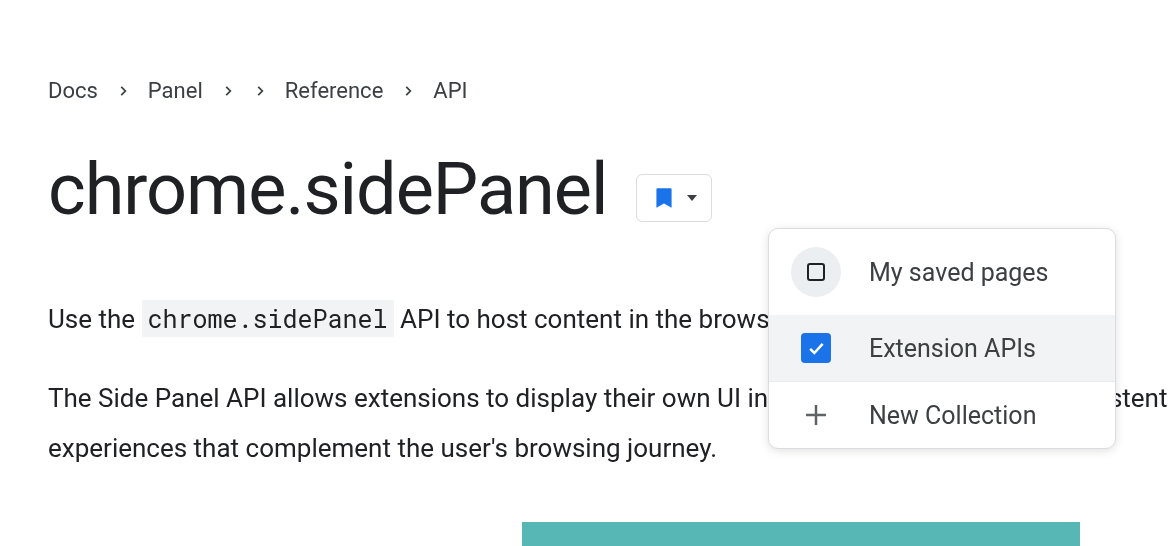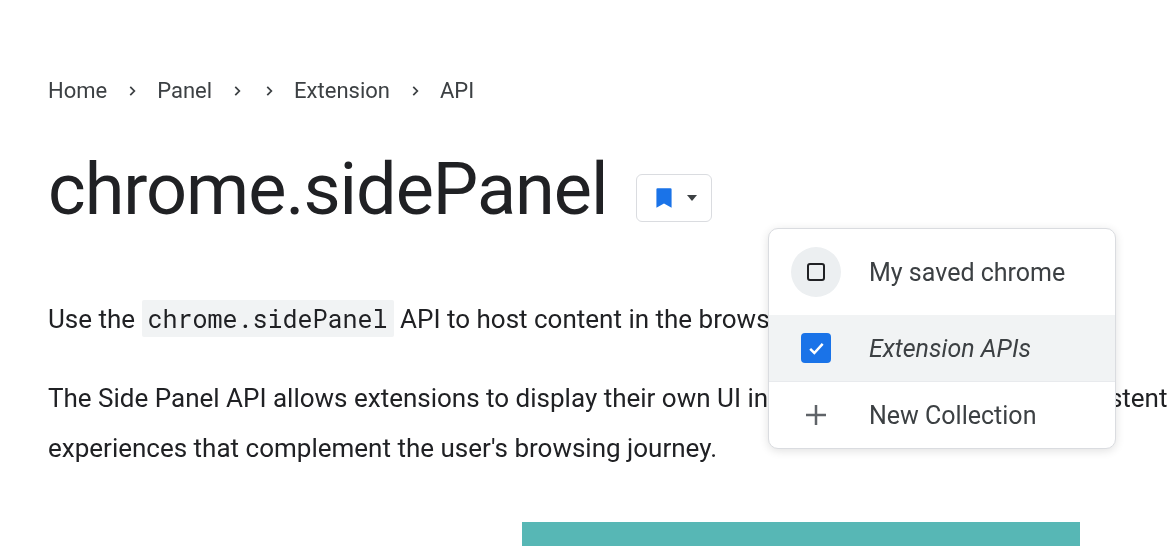--- a/index.html
+++ b/index.html
@@ -96,21 +96,21 @@
   }
   .menu-item {
     display: flex;
     align-items: center;
     gap: 28px;
     padding: 18px 22px;
     font-size: 25px;
     color: #3c4043;
     cursor: pointer;
   }
-  .menu-item.hover { background: #f1f3f4; font-style: italic; }
+  .menu-item.hover { background: #f1f3f4; }
   .menu-sep { height: 1px; background: #e8eaed; }
   .icon-circle {
     width: 50px; height: 50px; border-radius: 50%;
     background: #eceff1;
     display: flex; align-items: center; justify-content: center;
     flex-shrink: 0;
   }
   .icon-circle svg { width: 24px; height: 24px; }
   .check-icon {
     width: 50px; display: flex; align-items: center; justify-content: center; flex-shrink: 0;
@@ -133,38 +133,38 @@
     height: 24px;
     background: #57b7b5;
   }
 </style>
 </head>
 <body>
 
 <div class="page">
 
   <nav class="breadcrumb">
-    <span class="crumb">Home</span>
+    <span class="crumb">Docs</span>
     <span class="sep">
       <svg viewBox="0 0 24 24" fill="none" stroke="#3c4043" stroke-width="3">
           <polyline points="9 5 16 12 9 19"></polyline>
         </svg>
     </span>
     <span class="crumb">Panel</span>
     <span class="sep">
       <svg viewBox="0 0 24 24" fill="none" stroke="#3c4043" stroke-width="3">
           <polyline points="9 5 16 12 9 19"></polyline>
         </svg>
     </span>
     <span class="sep">
       <svg viewBox="0 0 24 24" fill="none" stroke="#3c4043" stroke-width="3">
           <polyline points="9 5 16 12 9 19"></polyline>
         </svg>
     </span>
-    <span class="crumb">Extension</span>
+    <span class="crumb">Reference</span>
     <span class="sep">
       <svg viewBox="0 0 24 24" fill="none" stroke="#3c4043" stroke-width="3">
           <polyline points="9 5 16 12 9 19"></polyline>
         </svg>
     </span>
     <span class="crumb">API</span>
   </nav>
 
   <div class="title-row">
     <h1 class="title">chrome.sidePanel</h1>
@@ -183,21 +183,21 @@
     <p>The Side Panel API allows extensions to display their own UI in the side panel, enabling persistent experiences that complement the user's browsing journey.</p>
   </div>
 
   <div class="menu">
     <div class="menu-item">
       <span class="icon-circle">
         <svg viewBox="0 0 24 24" fill="none" stroke="#202124" stroke-width="2">
             <rect x="4" y="4" width="16" height="16" rx="2"></rect>
           </svg>
       </span>
-      <span>My saved chrome</span>
+      <span>My saved pages</span>
     </div>
     <div class="menu-item hover">
       <span class="check-icon">
         <span class="box">
           <svg viewBox="0 0 24 24" fill="none" stroke="#ffffff" stroke-width="3">
               <polyline points="5 13 10 18 20 7"></polyline>
             </svg>
         </span>
       </span>
       <span>Extension APIs</span>

